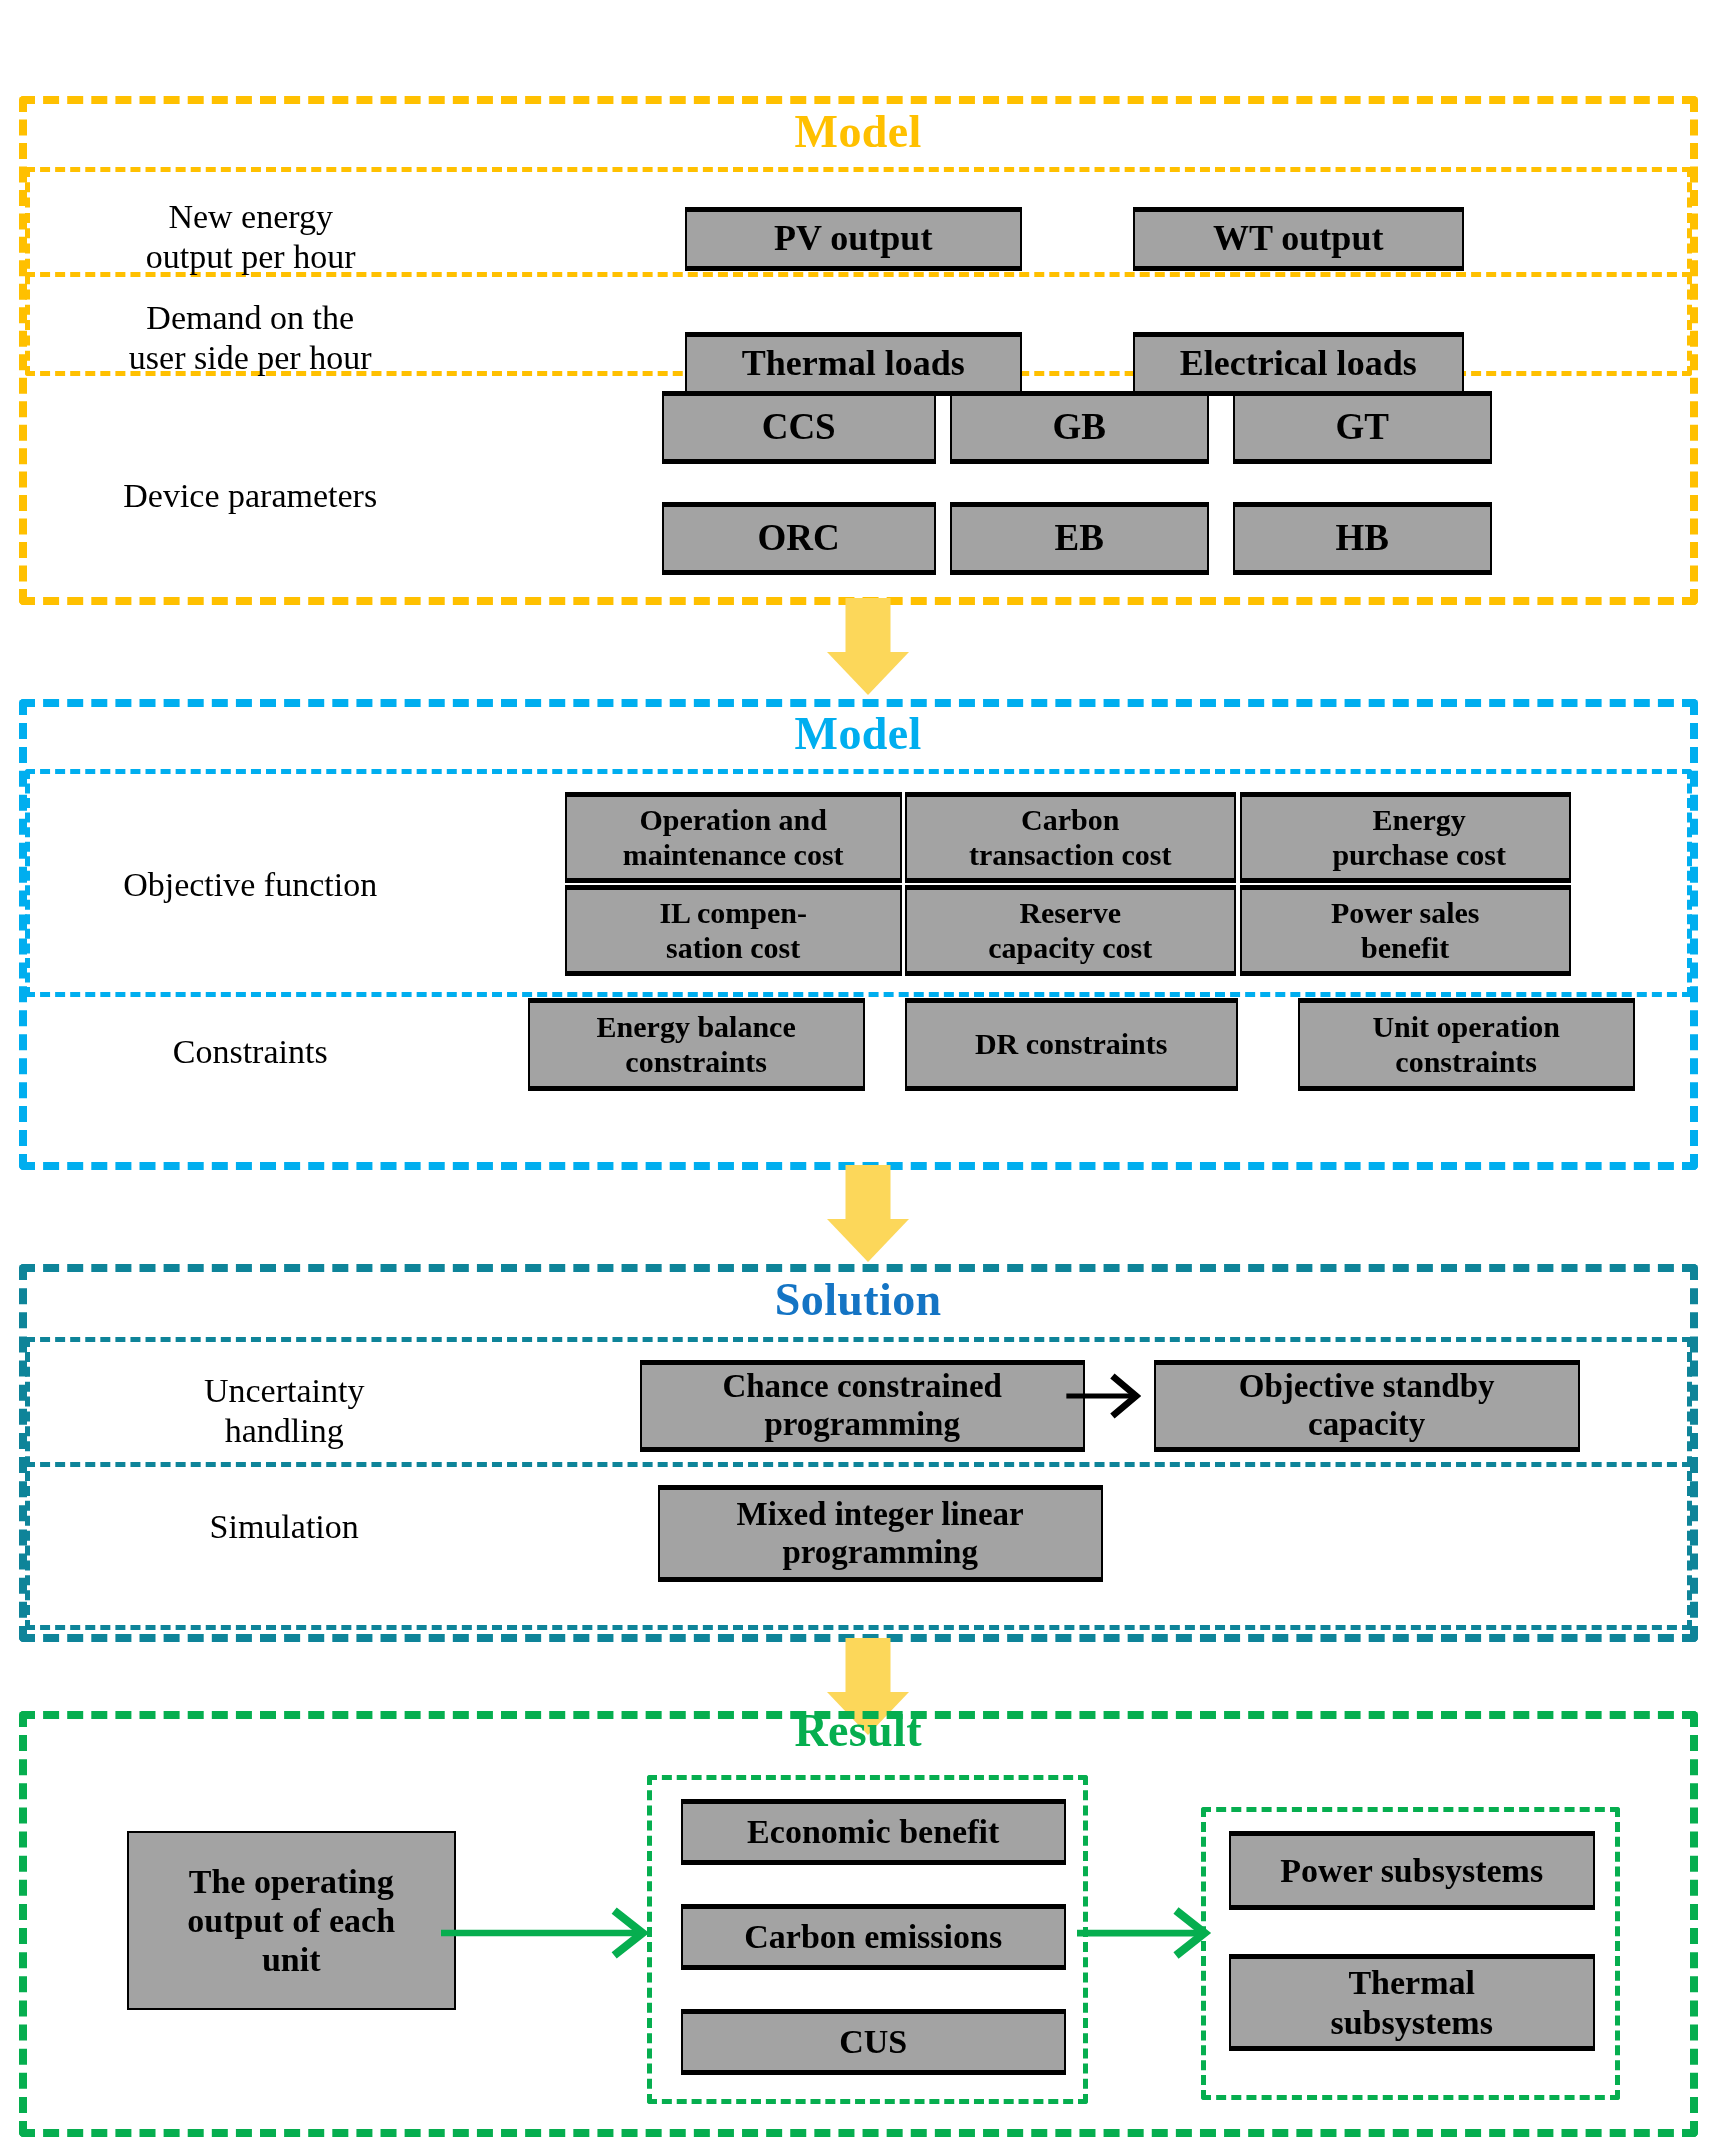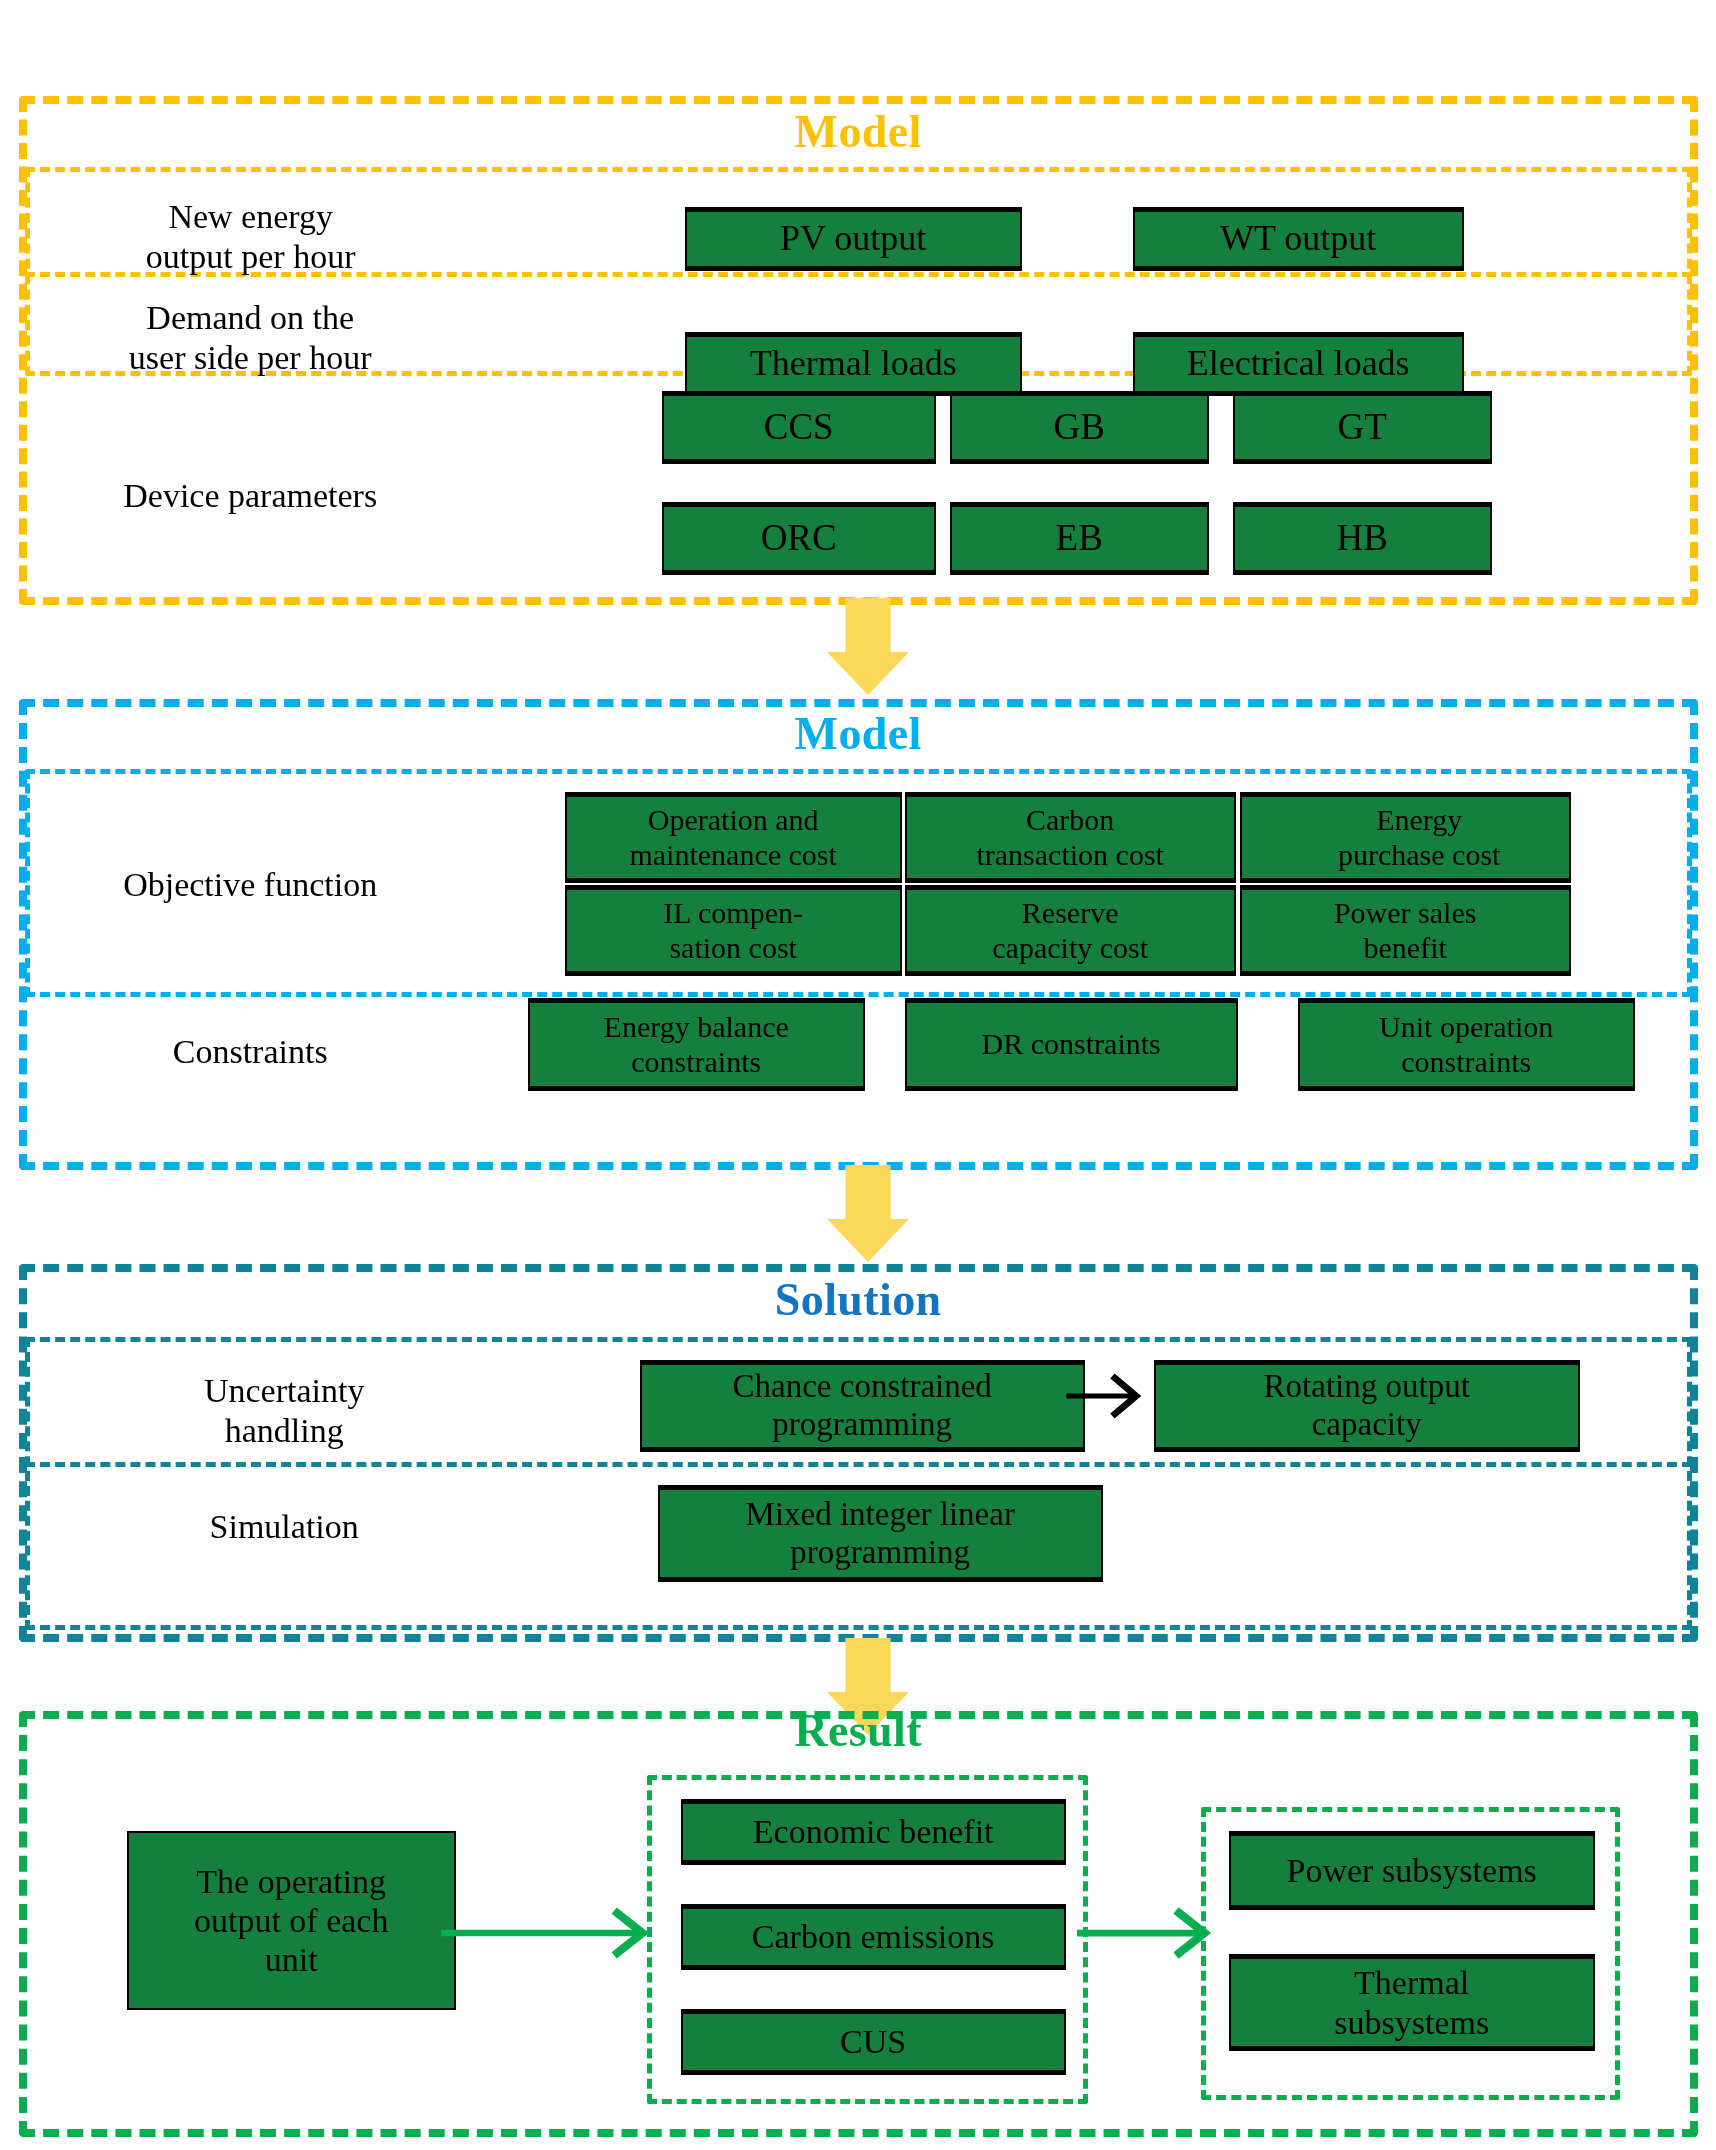--- a/index.html
+++ b/index.html
@@ -19,25 +19,25 @@
   
   .inner-frame{position:absolute;box-sizing:border-box;
                border-style:dashed;border-width:5.2px;border-radius:3px;}
   .hrule{position:absolute;height:0;border-top-style:dashed;border-top-width:5.2px;}
 
   
   .rlabel{position:absolute;text-align:center;color:#000;
           font-family:"Liberation Serif",serif;line-height:1.18;}
 
   
-  .bx{position:absolute;box-sizing:border-box;background:#15803d;
+  .bx{position:absolute;box-sizing:border-box;background:#a3a3a3;
       border:2.2px solid #000;border-top-width:5.2px;border-bottom-width:5.2px;
       display:flex;align-items:center;justify-content:center;
       text-align:center;line-height:1.15;color:#000;
-      font-family:"Liberation Serif",serif;}
+      font-family:"Liberation Serif",serif;font-weight:bold;}
   .bx.plain{border-top-width:2.2px;border-bottom-width:2.2px;}
 
   
   .bigarrow{position:absolute;}
   .bigarrow .shaft{position:absolute;left:50%;transform:translateX(-50%);top:0;}
   .bigarrow .head{position:absolute;left:50%;transform:translateX(-50%);
                   width:0;height:0;}
 </style>
 </head>
 <body>
@@ -123,21 +123,21 @@
 
     <div class="inner-frame" style="left:6px;top:73px;width:1667px;height:293px;border-color:#0E8499;"></div>
     <div class="hrule" style="left:6px;top:198px;width:1667px;border-top-color:#0E8499;"></div>
 
     <div class="rlabel" style="left:116px;top:107px;width:299px;font-size:34px;white-space:pre-line;">Uncertainty
 handling</div>
 
     <div class="bx" style="left:621px;top:96px;width:445px;height:92px;font-size:33px;white-space:pre-line;">Chance constrained
 programming</div>
 
-    <div class="bx" style="left:1135px;top:96px;width:426px;height:92px;font-size:33px;white-space:pre-line;">Rotating output
+    <div class="bx" style="left:1135px;top:96px;width:426px;height:92px;font-size:33px;white-space:pre-line;">Objective standby
 capacity</div>
 
     <div class="rlabel" style="left:116px;top:243px;width:299px;font-size:34px;white-space:pre-line;">Simulation</div>
 
     <div class="bx" style="left:639px;top:221px;width:445px;height:97px;font-size:33px;white-space:pre-line;">Mixed integer linear
 programming</div>
   </div>
 
   <svg style="position:absolute;left:1066px;top:1370px;width:75px;height:52px;" viewBox="0 0 100 70" width="75" height="52">
     <line x1="0" y1="35" x2="92" y2="35" stroke="#000" stroke-width="7"></line>

